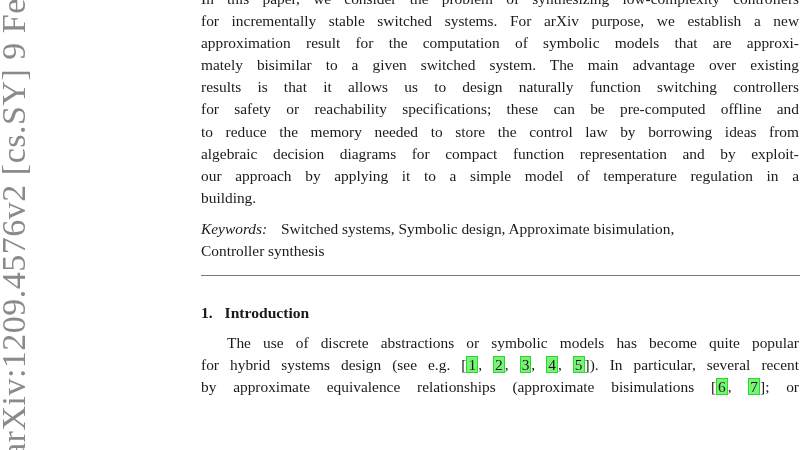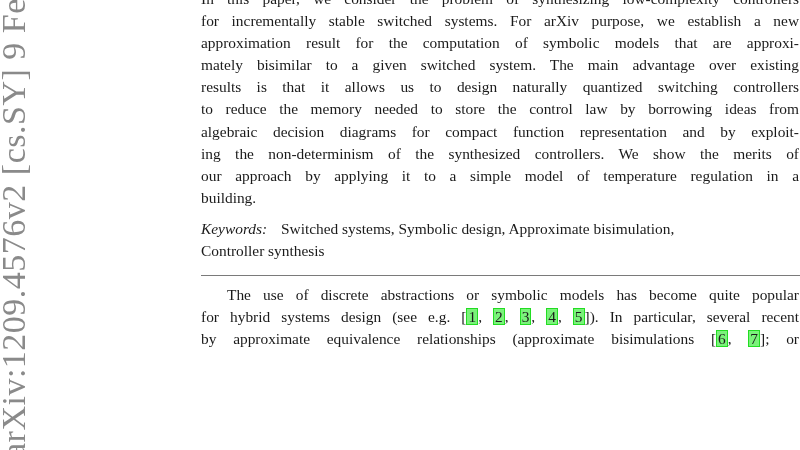--- a/index.html
+++ b/index.html
@@ -88,38 +88,42 @@
 
 <div class="arxiv-stamp">arXiv:1209.4576v2  [cs.SY]  9 Fe</div>
 
 <div class="page">
 
   <div class="abstract">
     <span class="line">In this paper, we consider the problem of synthesizing low-complexity controllers</span>
     <span class="line">for incrementally stable switched systems. For arXiv purpose, we establish a new</span>
     <span class="line">approximation result for the computation of symbolic models that are approxi-</span>
     <span class="line">mately bisimilar to a given switched system. The main advantage over existing</span>
-    <span class="line">results is that it allows us to design naturally quantized switching controllers</span>
+    <span class="line">results is that it allows us to design naturally function switching controllers</span>
+    <span class="line">for safety or reachability specifications; these can be pre-computed offline and</span>
     <span class="line">to reduce the memory needed to store the control law by borrowing ideas from</span>
     <span class="line">algebraic decision diagrams for compact function representation and by exploit-</span>
-    <span class="line">ing the non-determinism of the synthesized controllers. We show the merits of</span>
     <span class="line">our approach by applying it to a simple model of temperature regulation in a</span>
     <span class="line last">building.</span>
   </div>
 
   <div class="keywords">
     <div>
       <span class="kw-label">Keywords:</span>
       <span>Switched systems, Symbolic design, Approximate bisimulation,</span>
     </div>
     <div>Controller synthesis</div>
   </div>
 
   <div class="divider"></div>
 
+  <div class="section-heading">
+    <span class="num">1.</span>
+    <span>Introduction</span>
+  </div>
 
   <div class="intro">
     <span class="line indent">The use of discrete abstractions or symbolic models has become quite popular</span>
     <span class="line">
       <span>for hybrid systems design (see e.g. [</span><span class="cite">1</span><span>, </span><span class="cite">2</span><span>, </span><span class="cite">3</span><span>, </span><span class="cite">4</span><span>, </span><span class="cite">5</span><span>]</span><span>). In particular, several recent</span>
     </span>
     <span class="line">
       <span>by approximate equivalence relationships (approximate bisimulations </span><span>[</span><span class="cite">6</span><span>, </span><span class="cite">7</span><span>]</span><span>; or</span>
     </span>
   </div>

